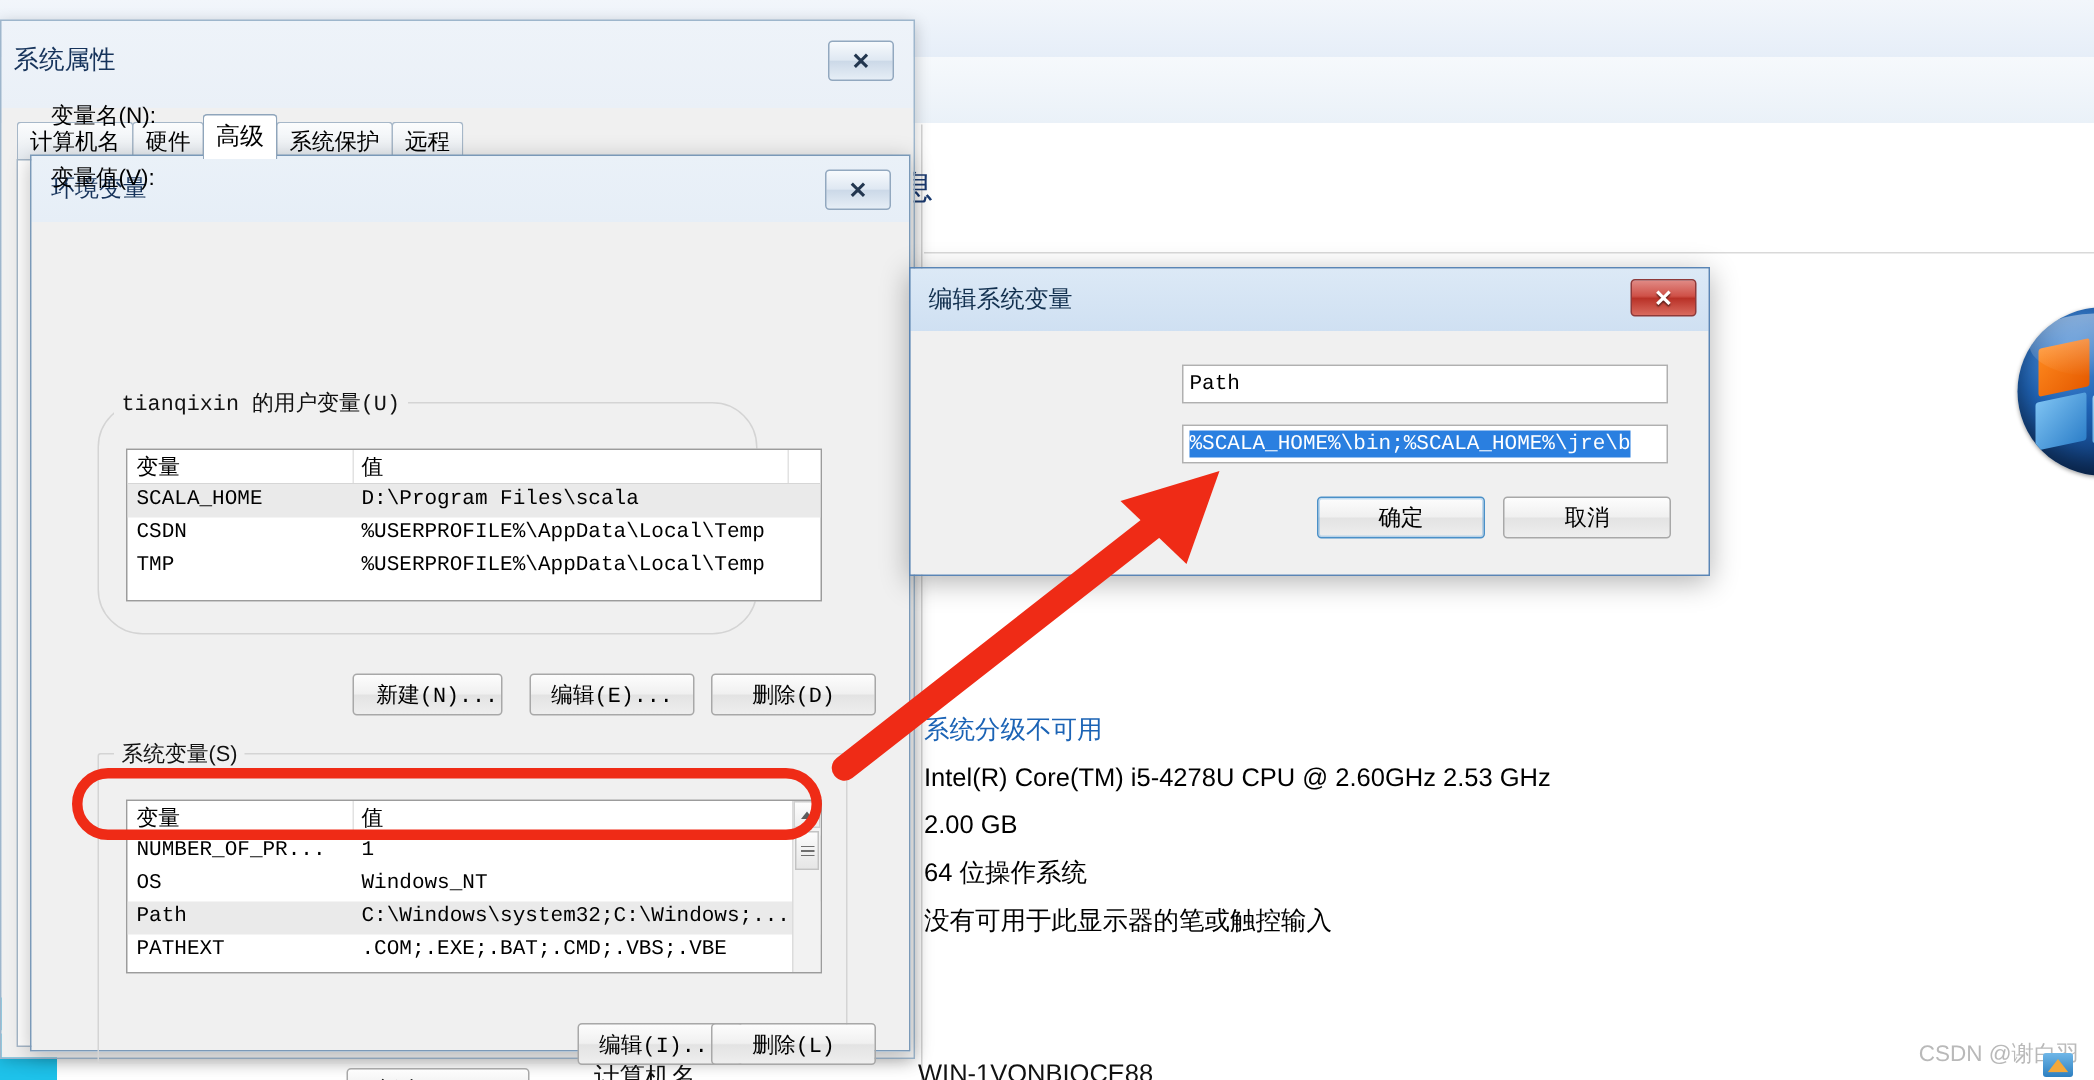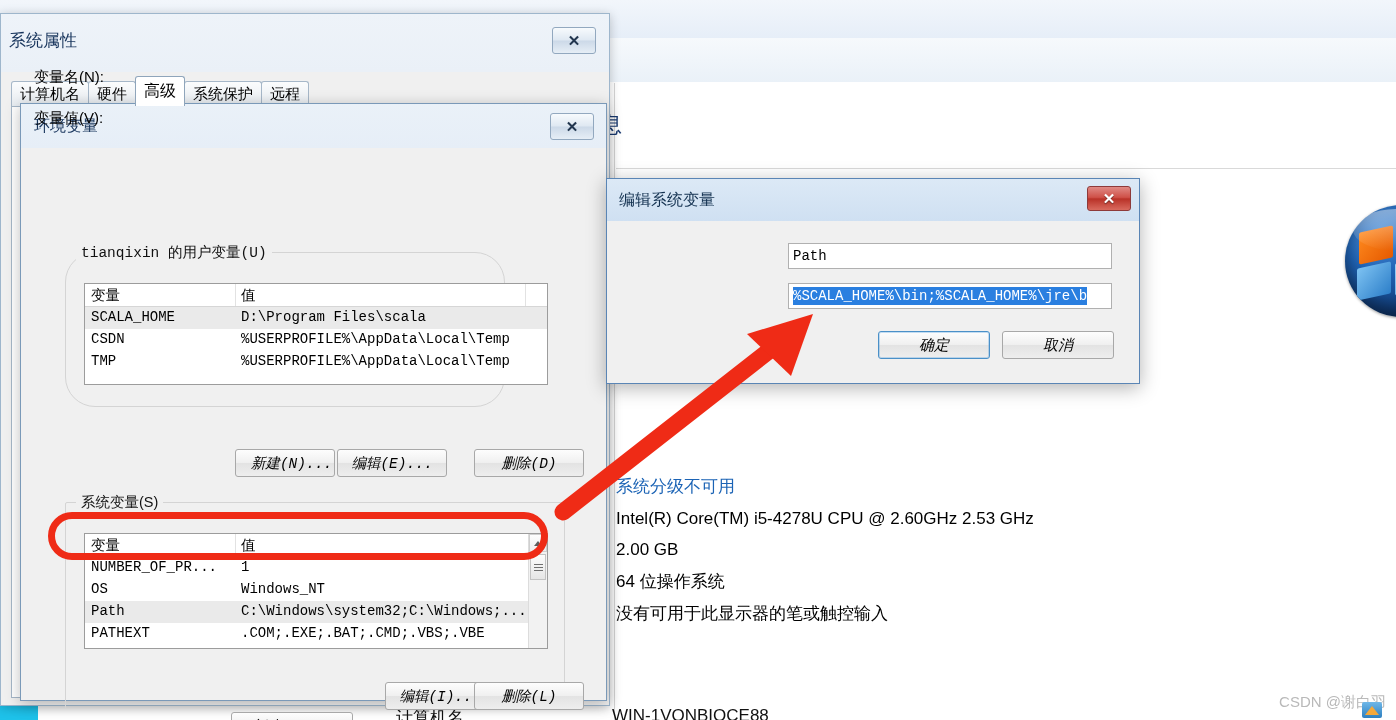--- a/index.html
+++ b/index.html
@@ -306,21 +306,21 @@
     top: -10px; left: 10px;
     background: #f0f0f0;
     padding: 0 5px;
     font-size: 14.5px;
     color: #111;
     font-family: "Liberation Mono", monospace;
     white-space: nowrap;
   }
   .group-title.cjk { font-family: "Liberation Sans", sans-serif; }
 
-  .grp-user { left: 44px; top: 148px; width: 440px; height: 155px; border-radius: 30px; }
+  .grp-user { left: 44px; top: 164px; width: 440px; height: 155px; border-radius: 30px; }
   .grp-sys  { left: 44px; top: 398px; width: 500px; height: 207px; }
 
   .listbox {
     position: absolute;
     background: #ffffff;
     border: 1px solid #9c9c9c;
     box-sizing: border-box;
     overflow: hidden;
   }
   .lb-user { left: 18px; top: 30px; width: 464px; height: 102px; }
@@ -403,30 +403,29 @@
     height: 28px;
     background: linear-gradient(to bottom, #fdfdfd 0%, #f0f0f0 48%, #e3e3e3 52%, #eeeeee 100%);
     border: 1px solid #a8a8a8;
     border-radius: 3px;
     box-sizing: border-box;
     display: flex; align-items: center; justify-content: center;
     font-size: 14.5px;
     color: #000;
     font-family: "Liberation Mono", monospace;
     white-space: nowrap;
-    font-style: italic;
   }
   .btn.cjk { font-family: "Liberation Sans", sans-serif; font-size: 15px; }
   .btn.default {
     border: 1px solid #4a90c8;
     box-shadow: 0 0 0 1px rgba(90,160,220,0.35) inset;
   }
 
   .btn-un { left: 214px; top: 345px; width: 100px; padding-left: 13px; }
-  .btn-ue { left: 316px; top: 345px; width: 110px; }
+  .btn-ue { left: 332px; top: 345px; width: 110px; }
   .btn-ud { left: 453px; top: 345px; width: 110px; }
   .btn-sn { left: 210px; top: 608px; width: 122px; }
   .btn-se { left: 332px; top: 578px; width: 110px; margin-left: 32px; }
   .btn-sd { left: 453px; top: 578px; width: 110px; }
 
   
   .editvar {
     left: 606px; top: 178px;
     width: 534px; height: 206px;
     border: 1px solid #5a85b5;

